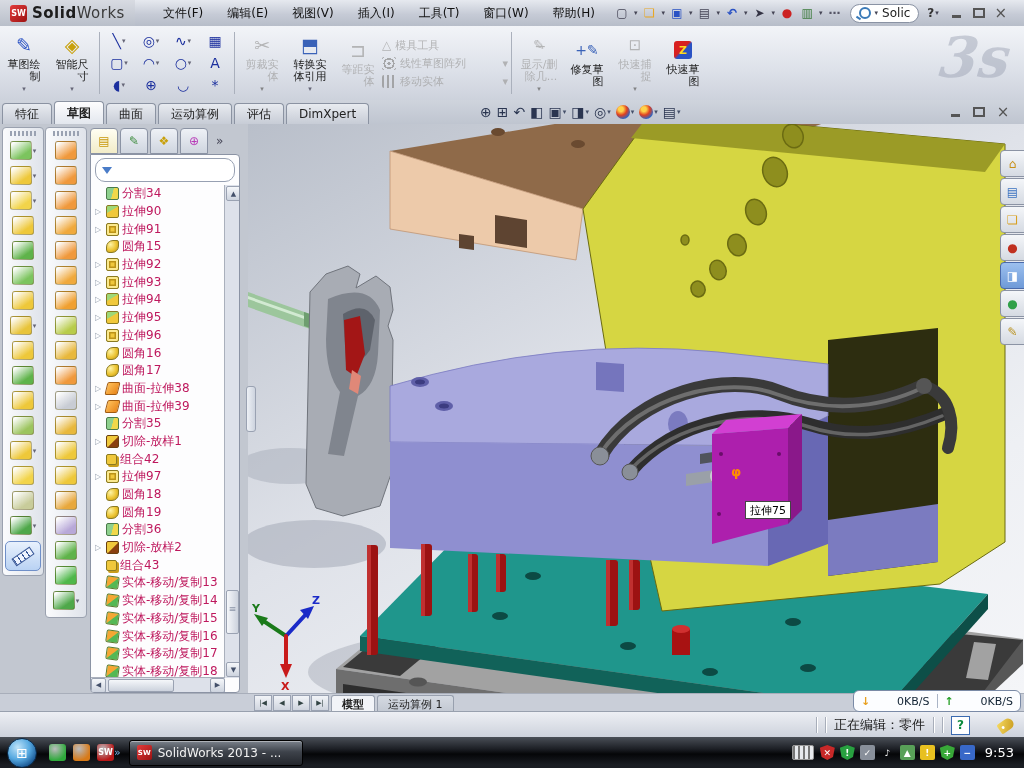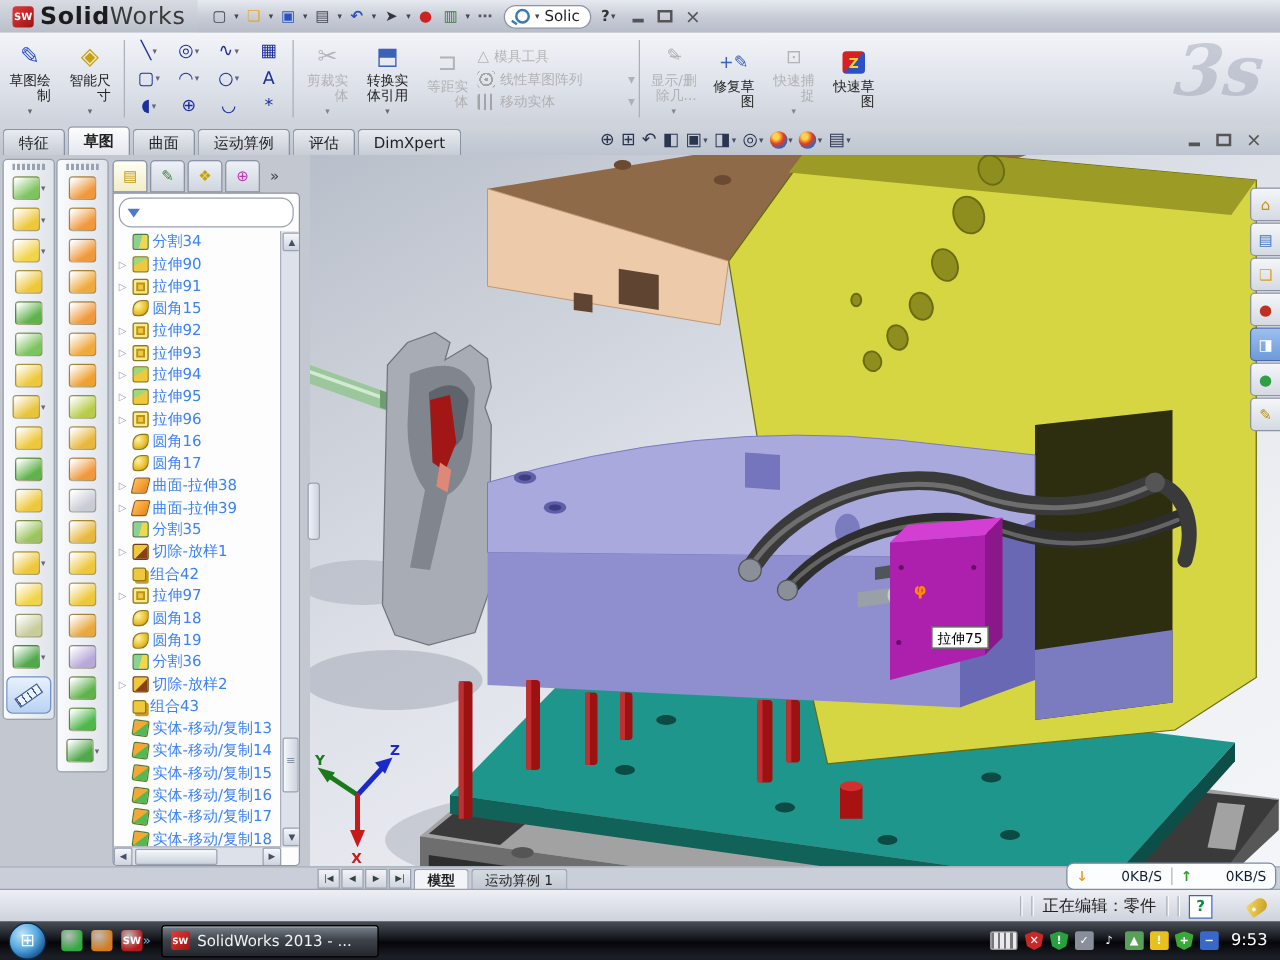--- a/index.html
+++ b/index.html
@@ -8,21 +8,21 @@
        background:#c2c7d0;-webkit-font-smoothing:antialiased}
   .abs{position:absolute}
   
   #titlebar{left:0;top:0;width:1024px;height:26px;
     background:linear-gradient(#e6e9ef,#c6cbd6 55%,#b7bdc9);border-bottom:1px solid #8f95a2;
     display:flex;align-items:center}
   #logo{display:flex;align-items:center;gap:5px;padding:0 10px;height:100%;
     background:linear-gradient(#d8dbe2,#b9bfca)}
   #swcube{width:17px;height:17px;border-radius:3px;background:linear-gradient(135deg,#e23b3b,#9d1212);
     color:#fff;font-size:8px;font-weight:bold;display:flex;align-items:center;justify-content:center}
-  #appname{font-size:19px;font-weight:bold;color:#1c1c1c;letter-spacing:.5px}
+  #appname{font-size:15px;font-weight:bold;color:#1c1c1c;letter-spacing:.5px}
   #appname i{font-weight:normal;font-style:normal;color:#3a3a3a}
   #menus{display:flex;margin-left:18px;gap:4px}
   .menu{padding:3px 10px;color:#111}
   #qicons{display:flex;align-items:center;margin-left:8px;gap:2px}
   .qi{width:18px;height:18px;border-radius:3px;display:flex;align-items:center;justify-content:center;
       font-size:12px;font-weight:bold}
   .qdd{font-size:7px;color:#445;margin:0 1px}
   #searchpill{display:flex;align-items:center;gap:3px;border:1px solid #8a93a4;border-radius:10px;
      background:#fff;height:17px;padding:0 8px;margin-left:6px}
   #lens{width:8px;height:8px;border:2px solid #3a7ab8;border-radius:50%;position:relative}
@@ -76,21 +76,21 @@
   .fmtab.active{background:linear-gradient(#fffef2,#f2ecc8)}
   .fmov{color:#445;font-size:12px;margin-left:6px}
   #fmbody{position:absolute;left:2px;top:30px;width:148px;height:537px;background:#fdfdfe;
      border:1px solid #8b93a4;border-radius:0 4px 4px 4px;overflow:hidden}
   #filterrow{height:22px;margin:3px 4px;border:1px solid #97a0b2;border-radius:10px;background:#fff;
      display:flex;align-items:center;padding:0 6px;gap:4px}
   .funnel{width:0;height:0;border-left:5px solid transparent;border-right:5px solid transparent;border-top:7px solid #4a7cc8}
   #tree{position:absolute;left:0;top:30px;right:14px;bottom:14px;overflow:hidden;padding-left:2px}
   .trow{height:17.7px;display:flex;align-items:center;gap:3px;white-space:nowrap}
   .texp{width:10px;font-size:8px;color:#9aa4b2;text-align:center}
-  .tlabel{font-size:12px;color:#3b82f6}
+  .tlabel{font-size:12px;color:#be185d}
   .ti{width:13px;height:13px;border-radius:2px;flex:none;box-sizing:border-box;border:1px solid #8a7a22}
   .ti.split{background:linear-gradient(105deg,#8ed08e 48%,#f0d84a 52%);border-color:#4a7a4a}
   .ti.boss-extrude{background:linear-gradient(150deg,#9ed878 38%,#f0c83c 42%)}
   .ti.extrude{background:#f0c83c;box-shadow:inset 0 0 0 2px #fbe98e,inset 0 0 0 3.5px #bb9217}
   .ti.fillet{background:radial-gradient(circle at 32% 32%,#fdf3a6,#ecc433 55%,#b68c12);border-radius:7px 2px 7px 3px}
   .ti.surface-extrude{background:linear-gradient(120deg,#ffc05a,#e8851a);transform:skewX(-14deg);border-color:#a05a10}
   .ti.cut-loft{background:linear-gradient(135deg,#f0c83c 52%,#8a4010 56%);border-color:#6a4010}
   .ti.combine{background:#f0c83c;box-shadow:2px 2px 0 #c89d1c;width:11px;height:11px}
   .ti.move-copy{background:linear-gradient(135deg,#f5a733 48%,#54b854 54%);transform:rotate(8deg);border-color:#567a2a}
   #vscroll{position:absolute;right:0;top:30px;width:14px;bottom:14px;background:#dde1ea;border-left:1px solid #aab0bc}
@@ -168,20 +168,29 @@
      background-image:repeating-linear-gradient(90deg,#777 0 2px,transparent 2px 5px);border:1px solid #999}
 </style>
 </head>
 <body>
 
 <div class="abs" id="titlebar">
   <div id="logo">
     <div id="swcube">SW</div>
     <div id="appname"><b>Solid</b><i>Works</i></div>
   </div>
+  <div id="menus">
+      <div class="menu">文件(F)</div>
+      <div class="menu">编辑(E)</div>
+      <div class="menu">视图(V)</div>
+      <div class="menu">插入(I)</div>
+      <div class="menu">工具(T)</div>
+      <div class="menu">窗口(W)</div>
+      <div class="menu">帮助(H)</div>
+    </div>
   <div id="qicons">
       <div class="qi" style="color: rgb(68, 68, 85);">▢</div>
       <div class="qdd">▾</div>
       <div class="qi" style="color: rgb(232, 168, 38);">❏</div>
       <div class="qdd">▾</div>
       <div class="qi" style="color: rgb(42, 82, 196);">▣</div>
       <div class="qdd">▾</div>
       <div class="qi" style="color: rgb(68, 68, 85);">▤</div>
       <div class="qdd">▾</div>
       <div class="qi" style="color: rgb(42, 82, 196);">↶</div>

